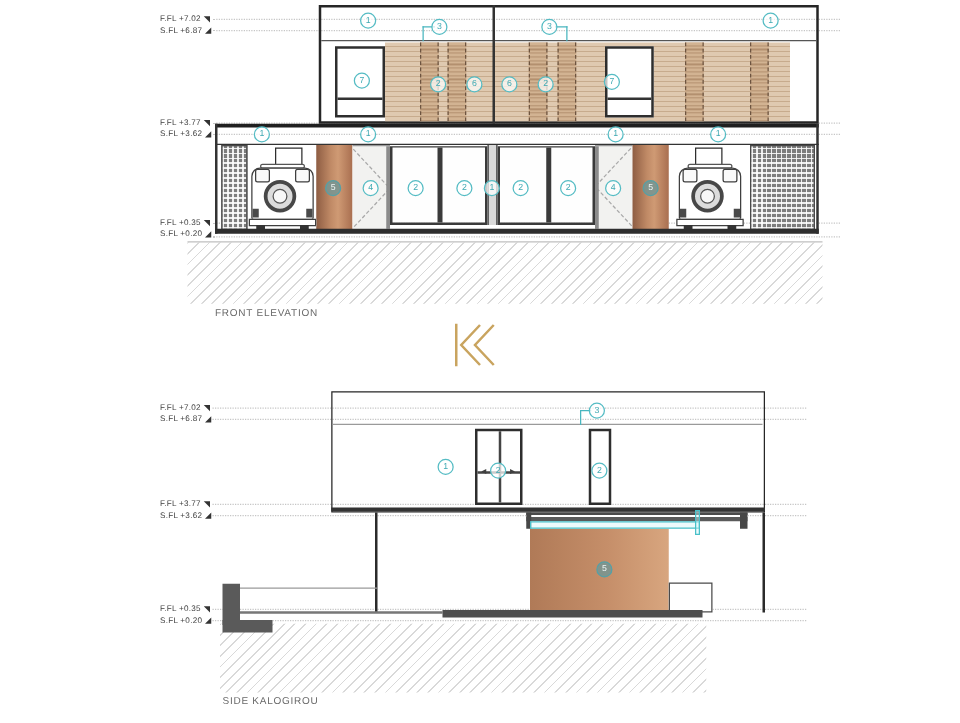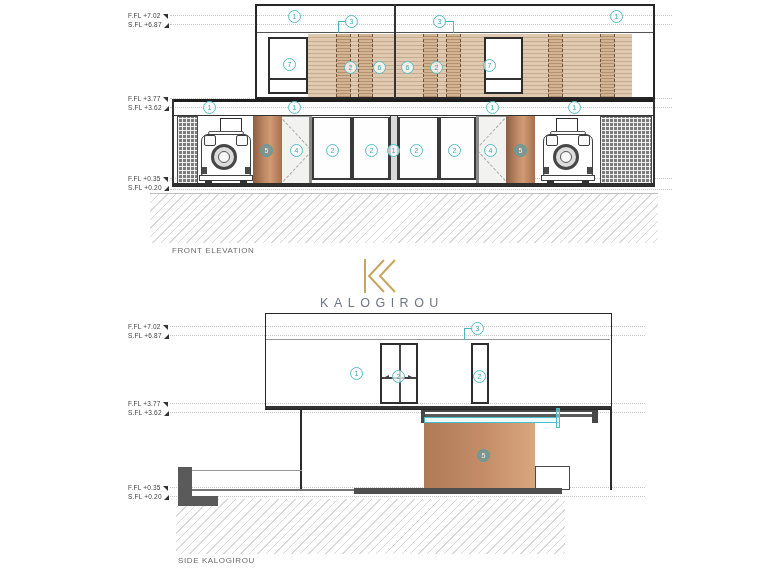--- a/index.html
+++ b/index.html
@@ -181,21 +181,20 @@
 
     <div class="abs title" style="left:172px;top:246px;">FRONT ELEVATION</div>
   </div>
 
   <div class="abs" style="left:292px;top:258px;width:180px;height:52px;z-index:7;">
     <svg width="40" height="36" viewBox="0 0 40 36" style="position:absolute;left:70px;top:0;">
       <path d="M3,1 V35" stroke="#c9a45f" stroke-width="2" fill="none"></path>
       <path d="M22,2 L7,18 L22,34" stroke="#c9a45f" stroke-width="2" fill="none"></path>
       <path d="M33,2 L18,18 L33,34" stroke="#c9a45f" stroke-width="2" fill="none"></path>
     </svg>
-    <div class="abs logo-text" style="left:0;top:38px;width:180px;">KALOGIROU</div>
   </div>
 
   <div class="abs" style="left:0;top:310px;width:768px;height:268px;">
 
     <div class="abs datum" style="left:170px;top:16px;width:475px;"></div>
     <div class="abs datum" style="left:170px;top:25px;width:475px;"></div>
     <div class="abs datum" style="left:170px;top:93px;width:475px;"></div>
     <div class="abs datum" style="left:170px;top:102px;width:475px;"></div>
     <div class="abs datum" style="left:170px;top:177px;width:475px;"></div>
     <div class="abs datum" style="left:170px;top:186px;width:475px;"></div>

